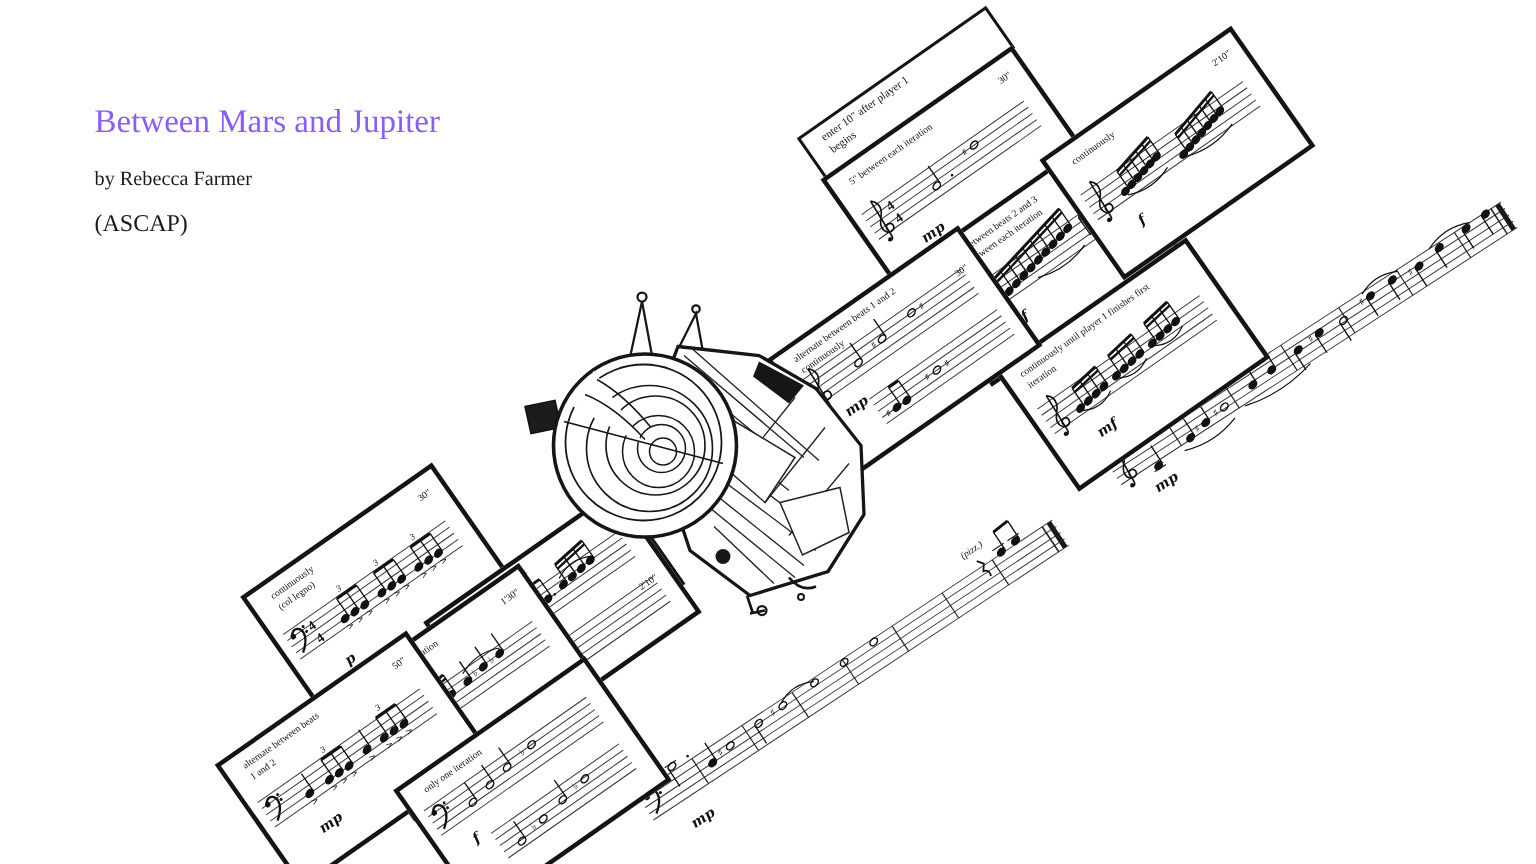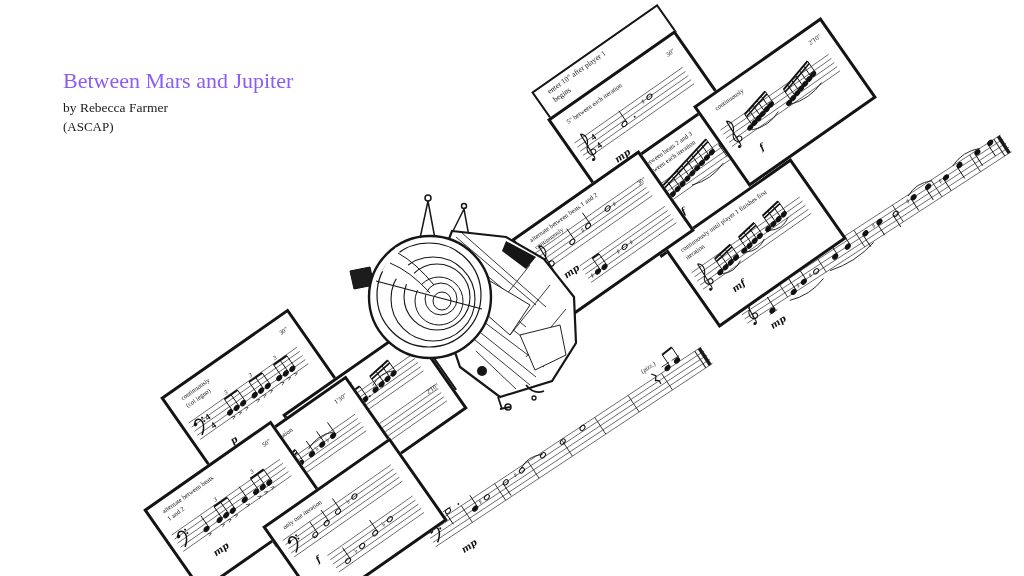--- a/index.html
+++ b/index.html
@@ -1,20 +1,20 @@
 <!DOCTYPE html>
 <html><head>
 <meta charset="utf-8">
 <style>
   html,body{margin:0;padding:0}
   #page{position:relative;width:1024px;height:576px;background:#ffffff;overflow:hidden;
         font-family:"Liberation Serif",serif;color:#1a1a1a}
   .t1{font-size:22px;color:#8b5cf6}
-  .t2{font-size:13.5px;margin-top:6px}
-  .t3{font-size:13px;margin-top:3px}
+  .t2{font-size:13.5px;margin-top:17px}
+  .t3{font-size:16px;margin-top:14px}
   .panel{position:absolute;background:#fff;border:3px solid #141414;transform:rotate(-35deg);z-index:3}
   .cap{border-width:2.2px}
   .connector{z-index:2}
   .ann{position:absolute;font-size:6.5px;line-height:1.35;color:#111}
   .ann span{display:block}
   .dur{position:absolute;font-size:6.5px;color:#111}
   .dyn{position:absolute;font-style:italic;font-weight:700;font-size:9.5px;
        font-family:"DejaVu Serif",serif;color:#101010}
   .staffbox{position:absolute}
   .longstaff{position:absolute;transform-origin:0 0;z-index:1}

